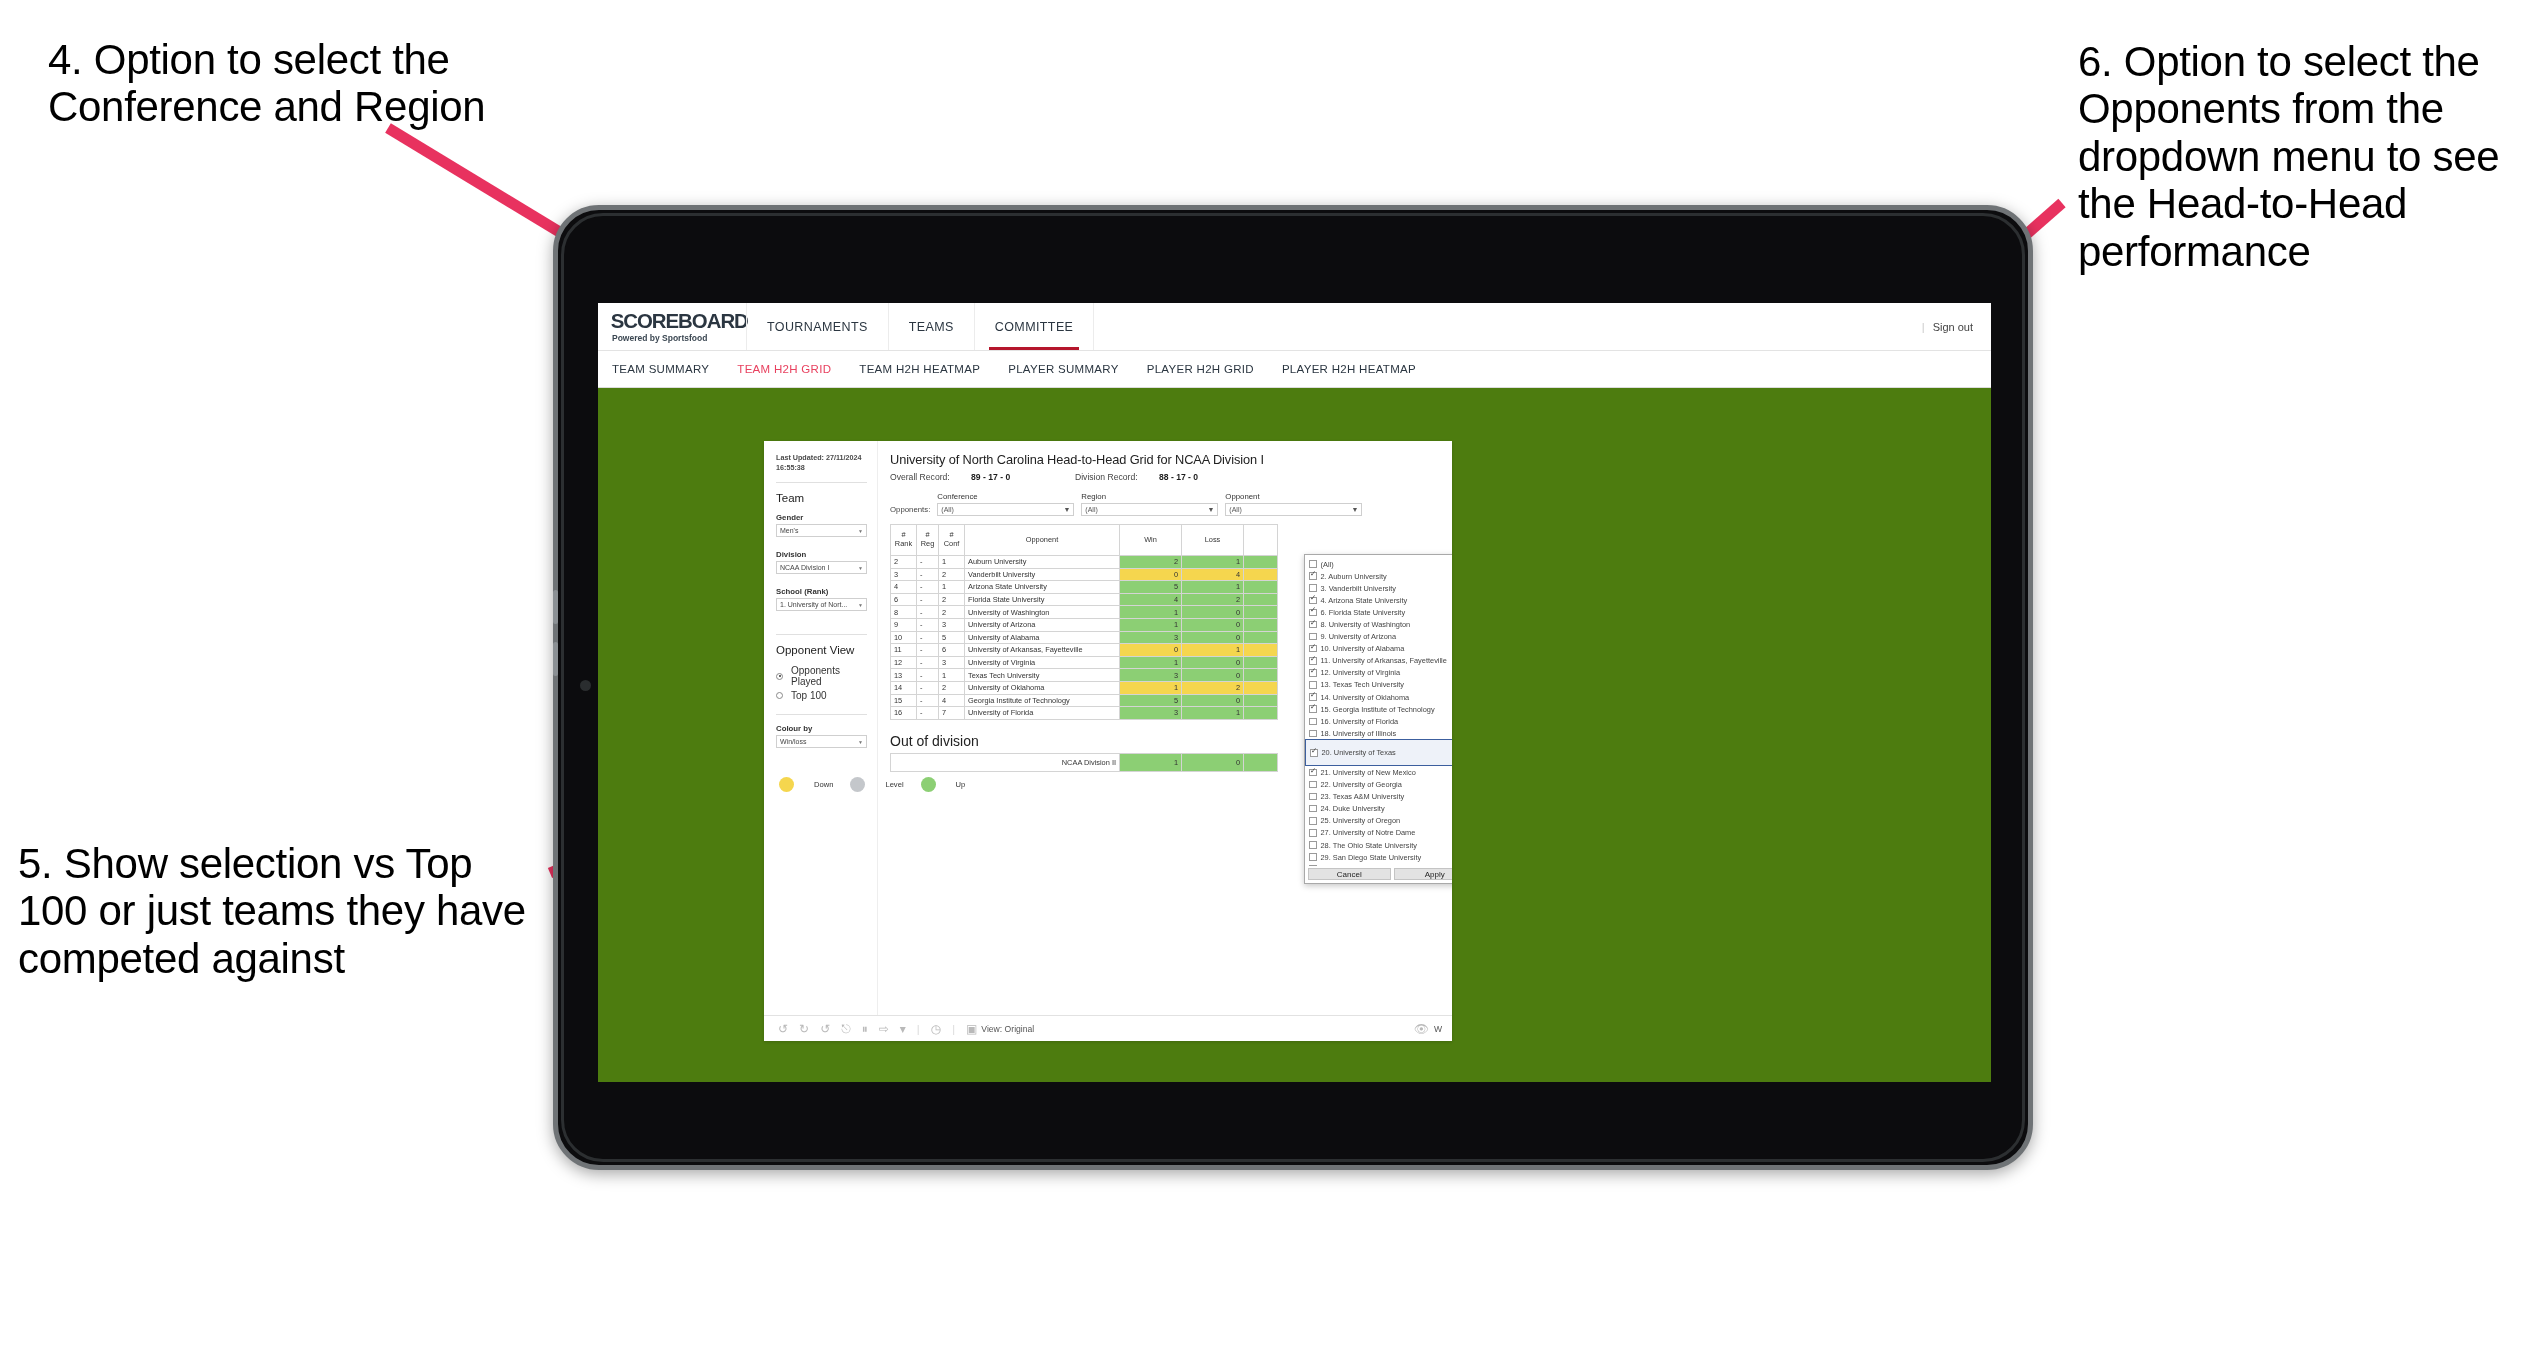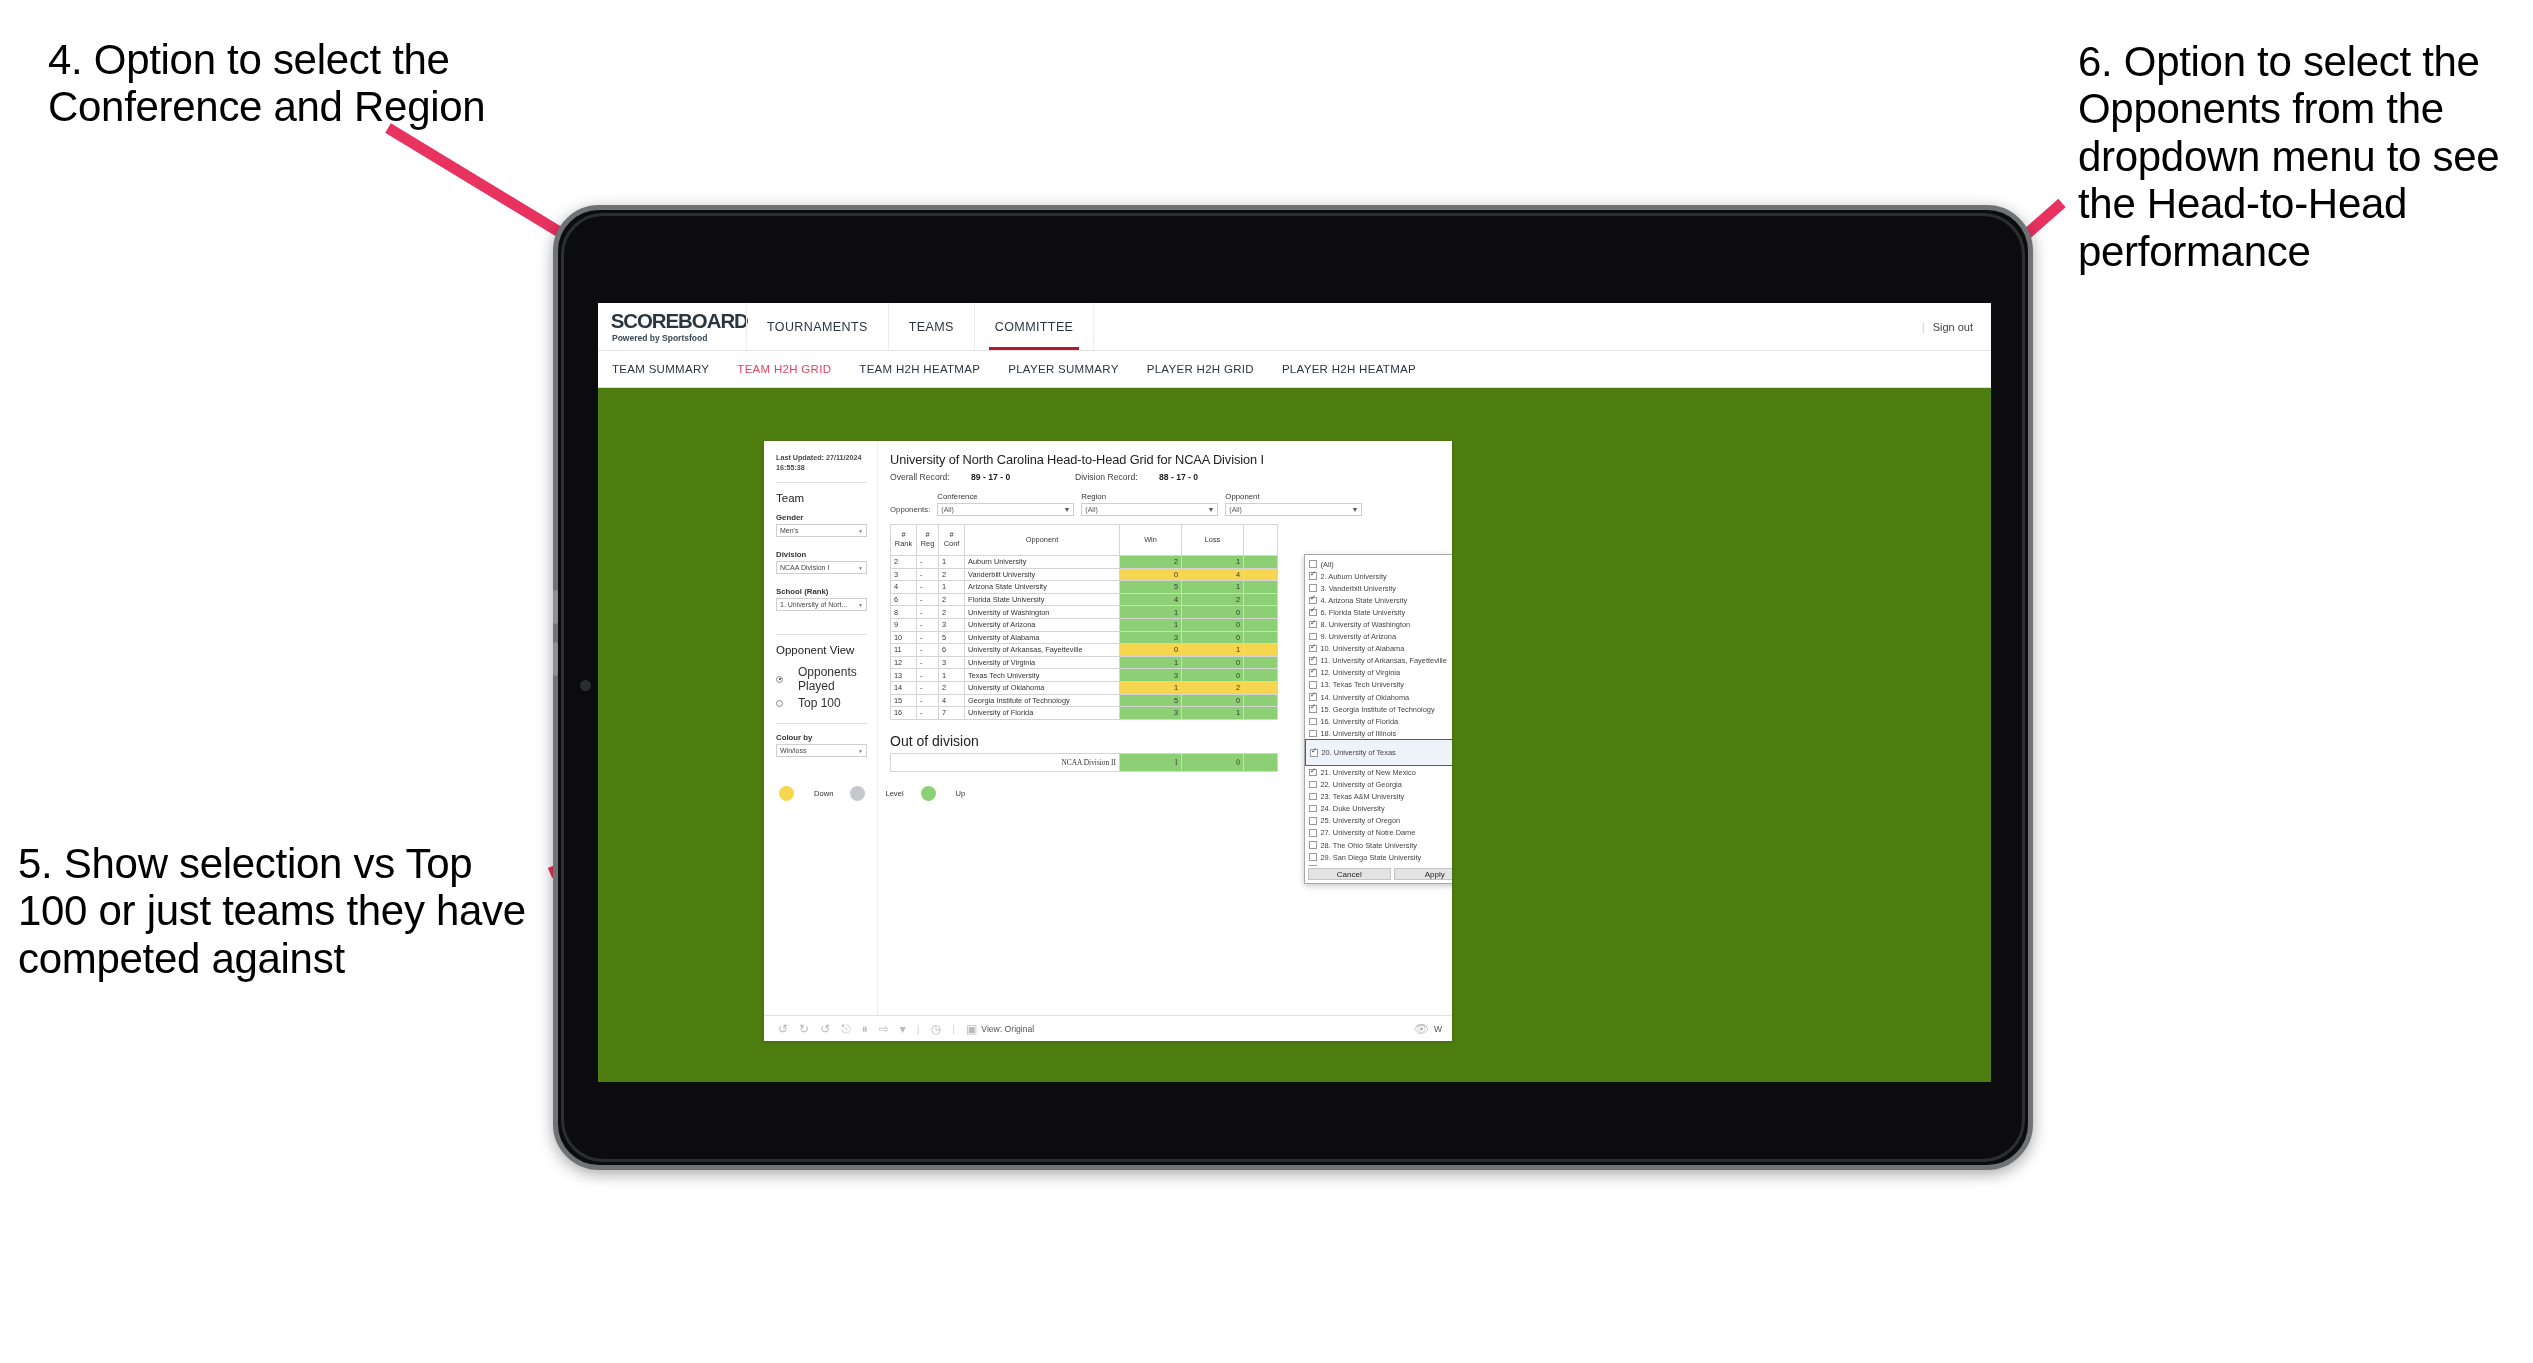--- a/index.html
+++ b/index.html
@@ -102,21 +102,21 @@
   .updated { font-size:7.2px; color:#4a4a4a; font-weight:700; line-height:1.35; }
   .hr { border-top:1px solid #e0e0e0; margin:10px 0 9px; }
   .fgroup-title { font-size:11.5px; color:#222; margin-bottom:9px; }
   .flabel { font-size:7.8px; font-weight:700; color:#333; margin-bottom:2px; }
   .fsel {
     height:13px; border:1px solid #cfcfcf; background:#fff; font-size:7px;
     color:#444; display:flex; align-items:center; padding:0 3px;
     justify-content:space-between; margin-bottom:13px; cursor:pointer;
   }
   .fsel .car { font-size:5px; color:#777; }
-  .radio-row { display:flex; align-items:center; gap:15px; margin-bottom:3px; font-size:12px; color:#333; }
+  .radio-row { display:flex; align-items:center; gap:8px; margin-bottom:3px; font-size:10px; color:#333; }
   .rad { width:7px; height:7px; border:1px solid #8a8a8a; border-radius:50%;
          background:#fff; position:relative; flex:none; }
   .rad.on:after { content:""; position:absolute; inset:1.5px; border-radius:50%; background:#333; }
   .legend { display:flex; gap:17px; margin-top:16px; padding-left:3px; }
   .legcol { display:flex; flex-direction:row; align-items:center; gap:20px; }
   .dot { width:15px; height:15px; border-radius:50%; }
   .leglab { font-size:7.6px; color:#333; }
 
   
   #content { flex:1; padding:11px 12px 0 12px; position:relative; }
@@ -147,21 +147,21 @@
   .c-opp  { width:155px; text-align:left; }
   .c-win  { width:62px; text-align:right; }
   .c-loss { width:62px; text-align:right; }
   .c-pad  { width:34px; }
   .up   { background:#8ccf74; }
   .down { background:#f5d64e; }
 
   .outdiv-title { font-size:14px; color:#222; margin-top:13px; }
   table.outdiv { border-collapse:collapse; margin-top:4px; table-layout:fixed; }
   table.outdiv td { border:1px solid #d4d4d4; font-size:7.4px; color:#333;
-                    padding:1px 3px; height:18px;font-family:Liberation Serif, serif; }
+                    padding:1px 3px; height:18px; }
 
   
   #toolbar { height:26px; border-top:1px solid #e2e2e2; background:#fff;
              display:flex; align-items:center; padding-left:14px; gap:11px; }
   .tb-ico { color:#b9b9b9; font-size:12px; line-height:1; cursor:pointer; }
   .tb-sep { color:#dadada; font-size:11px; }
   .tb-view { display:flex; align-items:center; gap:4px; font-size:8.6px; color:#555; cursor:pointer; }
   .tb-right { margin-left:auto; display:flex; align-items:center; gap:5px;
               padding-right:10px; font-size:8.6px; color:#555; }
 

